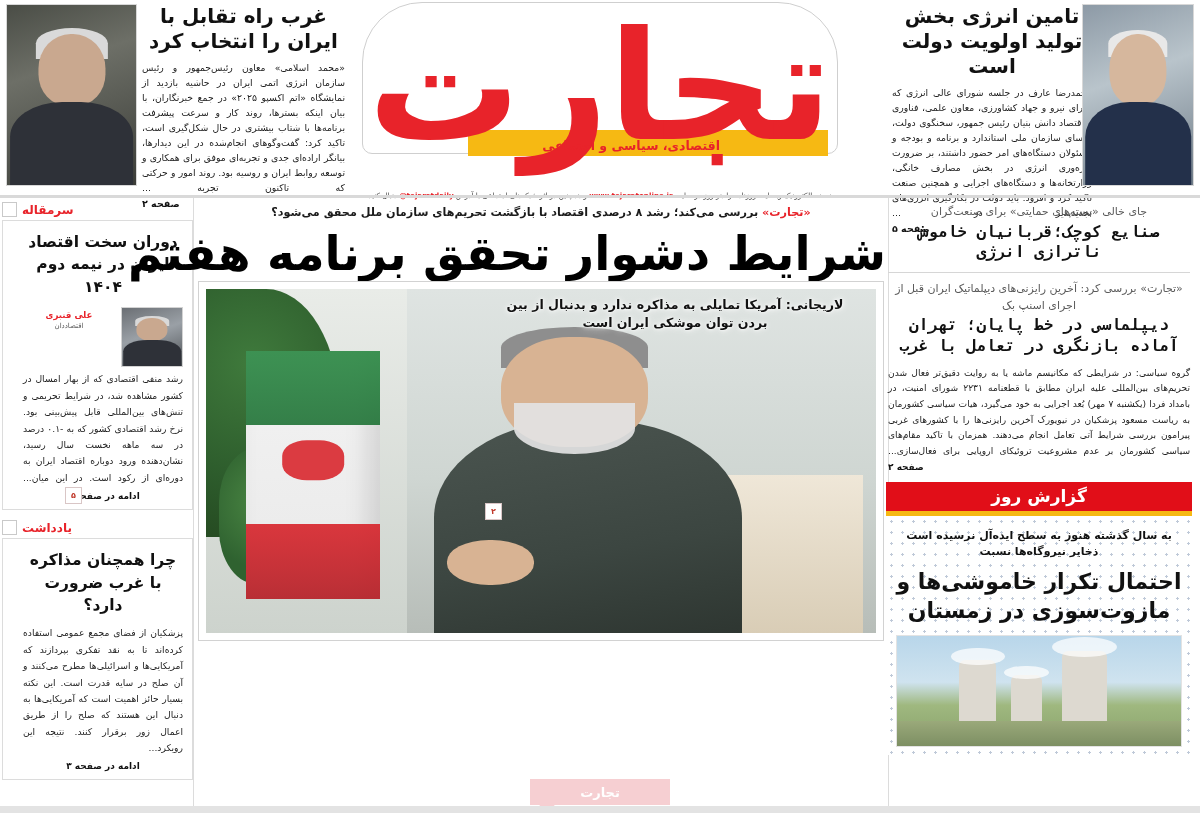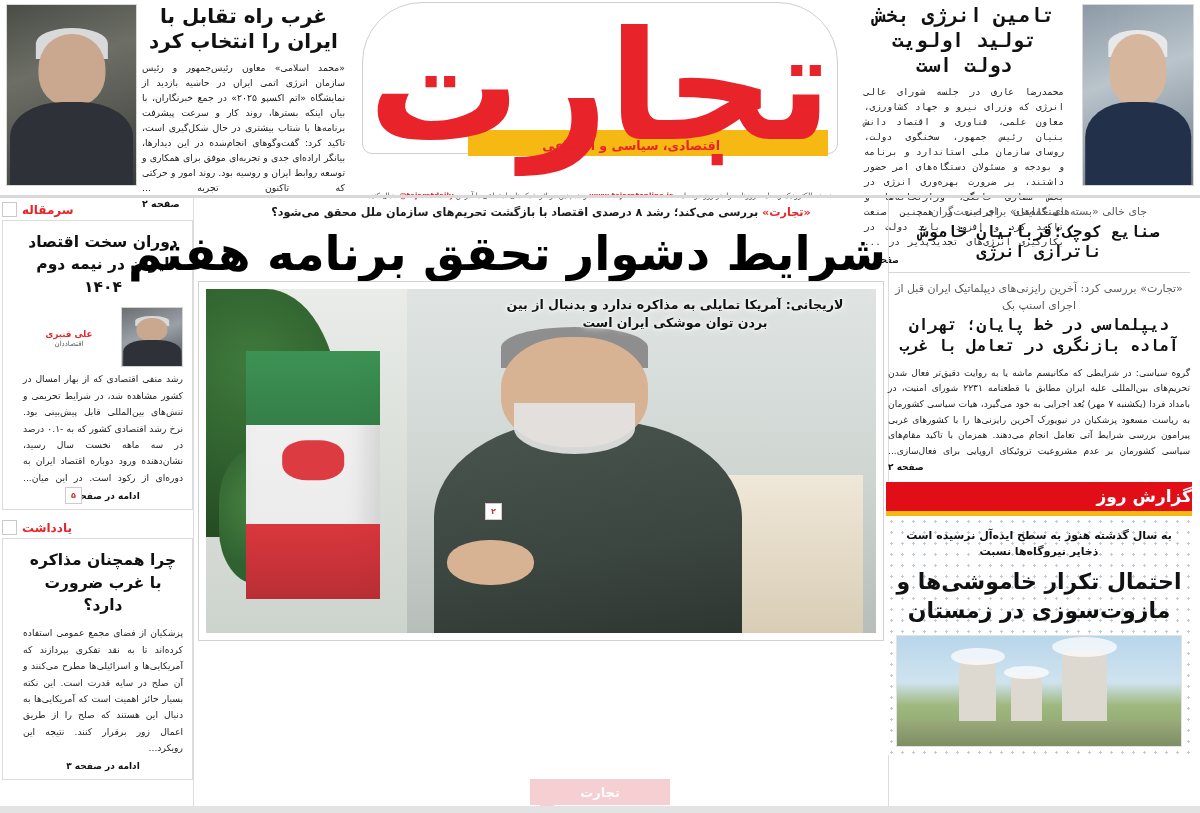--- a/index.html
+++ b/index.html
@@ -43,21 +43,21 @@
   .p-right .portrait-head { background:#d6b79d; }
   .p-right .portrait-body { background:#23304a; }
   .p-right .hair { position:absolute; left:50%; top:14%; transform:translateX(-50%);
                   width:54%; height:15%; background:#e8e8e8; border-radius:50% 50% 0 0;}
 
   .mh-article {
     position: absolute; top: 4px; width: 200px;
     direction: rtl; text-align: justify;
   }
   .mh-article.left  { left: 142px; width: 203px; }
-  .mh-article.right { right: 136px; width: 200px; font-family: Liberation Mono, monospace; }
+  .mh-article.right { right: 108px; width: 200px; }
   .mh-head {
     font-size: 20px; font-weight: bold; line-height: 1.25;
     text-align: center; color: #111; margin-bottom: 6px; letter-spacing: -0.3px;
   }
   .mh-body {
     font-size: 9.3px; line-height: 1.62; color: #1b1b1b;
     text-align: justify; text-align-last: justify;
   }
   .mh-page {
     font-size: 9.5px; font-weight: bold; color: #111;
@@ -122,21 +122,21 @@
   .side-tab .lbl { font-size: 12px; font-weight: bold; color: #e8232a; }
   .side-tab .sq { width: 15px; height: 15px; border: 1px solid #c9c9c9; background: #fff; }
   .side-card {
     border: 1px solid #dcdcdc; background: #fff; padding: 10px 9px 8px 20px;
     direction: rtl;
   }
   .side-title {
     font-size: 15.5px; font-weight: bold; line-height: 1.45; color: #111;
     text-align: center; margin-bottom: 9px;
   }
-  .side-author-row { display: flex; gap: 6px; align-items: center; margin-bottom: 2px; }
+  .side-author-row { display: flex; gap: 6px; align-items: flex-start; margin-bottom: 2px; }
   .side-author-photo {
     width: 62px; height: 60px; flex: 0 0 62px;
     background: linear-gradient(160deg,#6b6f74 0%,#9aa0a6 45%,#4d5155 100%);
     border: 1px solid #d3d3d3; position: relative; overflow: hidden;
   }
   .side-author-meta { flex: 1; text-align: center; padding-top: 3px; }
   .side-author-name { font-size: 8.6px; font-weight: bold; color: #e8232a; line-height: 1.3; }
   .side-author-role { font-size: 7px; color: #555; line-height: 1.3; }
   .side-body {
     font-size: 9.2px; line-height: 1.78; color: #1b1b1b;
@@ -239,21 +239,21 @@
   }
   .rc-rule { height: 1px; background: #d6d6d6; margin: 2px 6px 4px 6px; }
   .rc-body {
     font-size: 9.1px; line-height: 1.72; color: #1b1b1b;
     text-align: justify; text-align-last: justify; padding: 2px 6px 0 6px;
   }
   .rc-more { font-size: 9px; font-weight: bold; color: #111; text-align: left; padding: 2px 6px; }
 
   .rpt-bar {
     background: #e10e18; color: #fff; font-size: 17px; font-weight: bold;
-    padding: 4px 0 5px 0; margin: 8px 4px 0 4px;
+    text-align: center; padding: 4px 0 5px 0; margin: 8px 4px 0 4px;
   }
   .rpt-yellow { height: 5px; background: #f6b913; margin: 0 4px; }
   .rpt-panel {
     margin: 0 4px; padding: 12px 10px 8px 10px;
     background-color: #ffffff;
     background-image: radial-gradient(#bfc9d8 1px, transparent 1.1px);
     background-size: 11px 11px;
   }
   .rpt-kicker {
     font-size: 11px; font-weight: bold; color: #111; text-align: center; line-height: 1.5;

